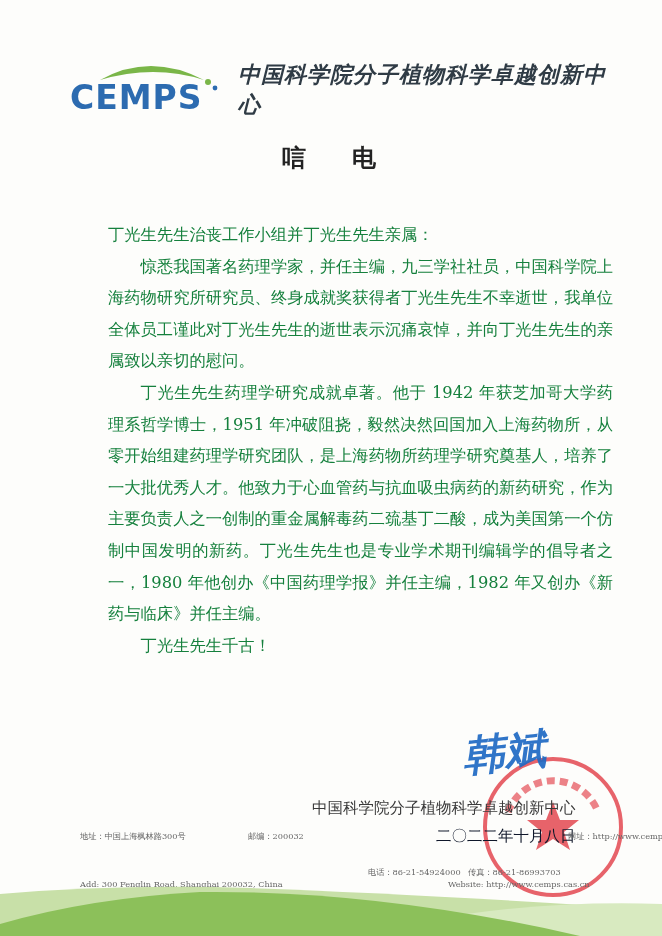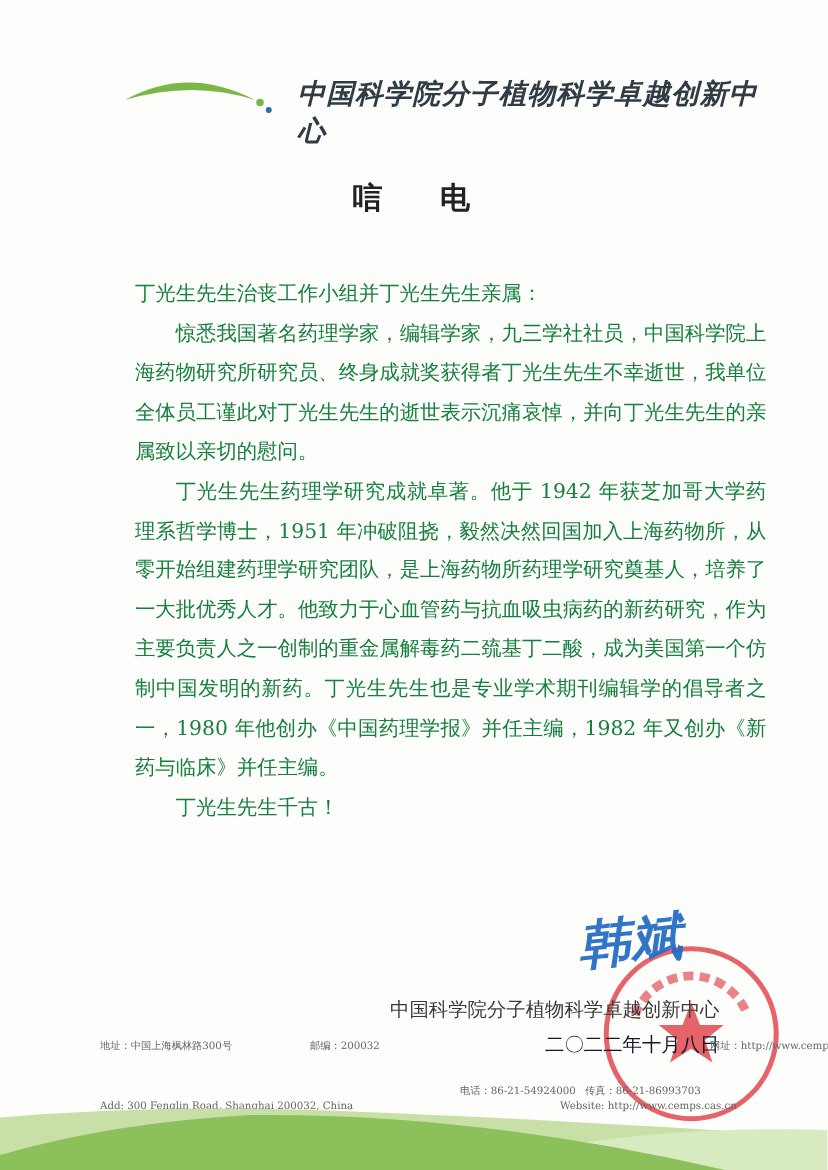--- a/index.html
+++ b/index.html
@@ -66,29 +66,30 @@
 </head>
 <body>
 
 <div class="header">
   <div class="logo">
     <svg width="150" height="56" viewBox="0 0 150 56" style="position:absolute;left:0;top:0;">
       <path d="M30 22 Q80 -6 134 22 Q84 6 30 22 Z" fill="#7ab648"></path>
       <circle cx="138" cy="24" r="3" fill="#7ab648"></circle>
       <circle cx="145" cy="30" r="2.4" fill="#2c6bb0"></circle>
     </svg>
+    <span class="logo-text">CEMPS</span>
   </div>
   <div class="org-cn">中国科学院分子植物科学卓越创新中心</div>
 </div>
 
 <div class="title">唁电</div>
 
 <div class="body-text">
   <p class="salutation">丁光生先生治丧工作小组并丁光生先生亲属：</p>
-  <p>惊悉我国著名药理学家，编辑学家，九三学社社员，中国科学院上海药物研究所研究员、终身成就奖获得者丁光生先生不幸逝世，我单位全体员工谨此对丁光生先生的逝世表示沉痛哀悼，并向丁光生先生的亲属致以亲切的慰问。</p>
+  <p>惊悉我国著名药理学家，并任主编，九三学社社员，中国科学院上海药物研究所研究员、终身成就奖获得者丁光生先生不幸逝世，我单位全体员工谨此对丁光生先生的逝世表示沉痛哀悼，并向丁光生先生的亲属致以亲切的慰问。</p>
   <p>丁光生先生药理学研究成就卓著。他于 1942 年获芝加哥大学药理系哲学博士，1951 年冲破阻挠，毅然决然回国加入上海药物所，从零开始组建药理学研究团队，是上海药物所药理学研究奠基人，培养了一大批优秀人才。他致力于心血管药与抗血吸虫病药的新药研究，作为主要负责人之一创制的重金属解毒药二巯基丁二酸，成为美国第一个仿制中国发明的新药。丁光生先生也是专业学术期刊编辑学的倡导者之一，1980 年他创办《中国药理学报》并任主编，1982 年又创办《新药与临床》并任主编。</p>
   <p>丁光生先生千古！</p>
 </div>
 
 <div class="sig-block">
   <svg class="seal" viewBox="0 0 150 150">
     <circle cx="75" cy="75" r="68" fill="none" stroke="#e0303a" stroke-width="4"></circle>
     <polygon points="75,50 82,68 101,68 86,80 92,98 75,87 58,98 64,80 49,68 68,68" fill="#e0303a"></polygon>
     <path d="M30 60 A48 48 0 0 1 120 60" fill="none" stroke="#e0303a" stroke-width="7" stroke-dasharray="8 5" opacity="0.8"></path>
   </svg>

